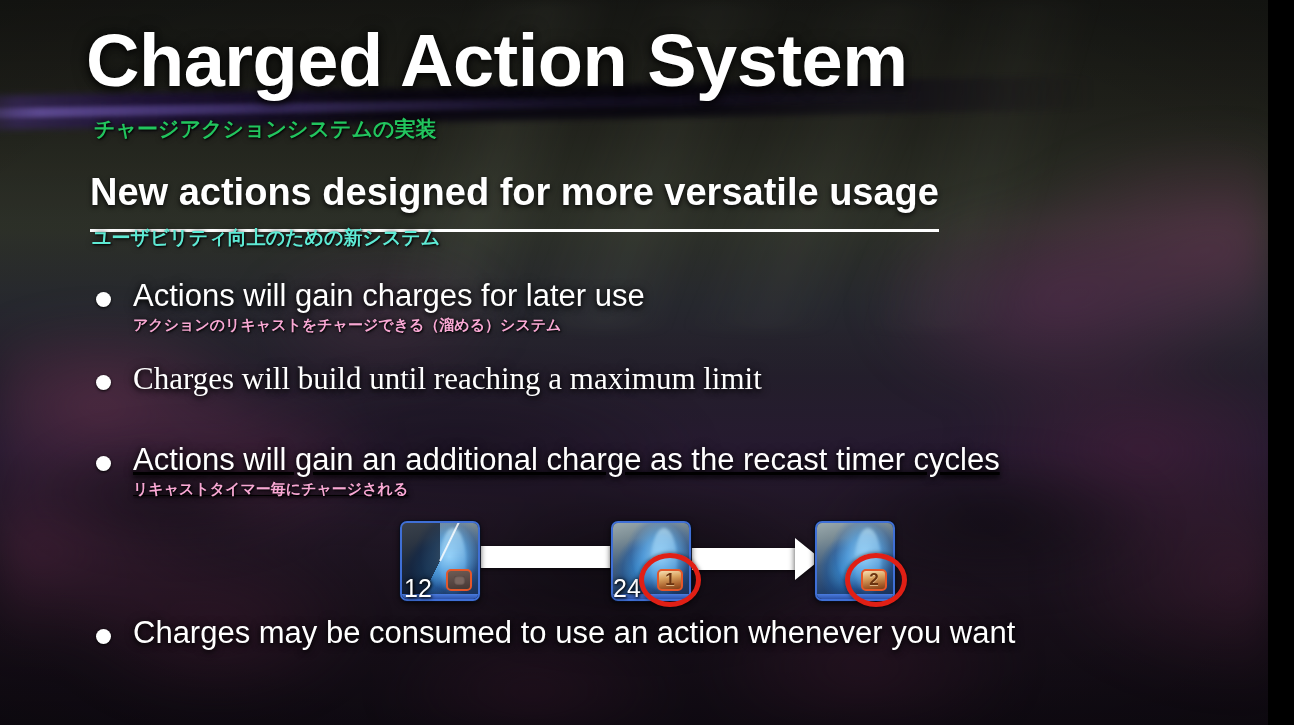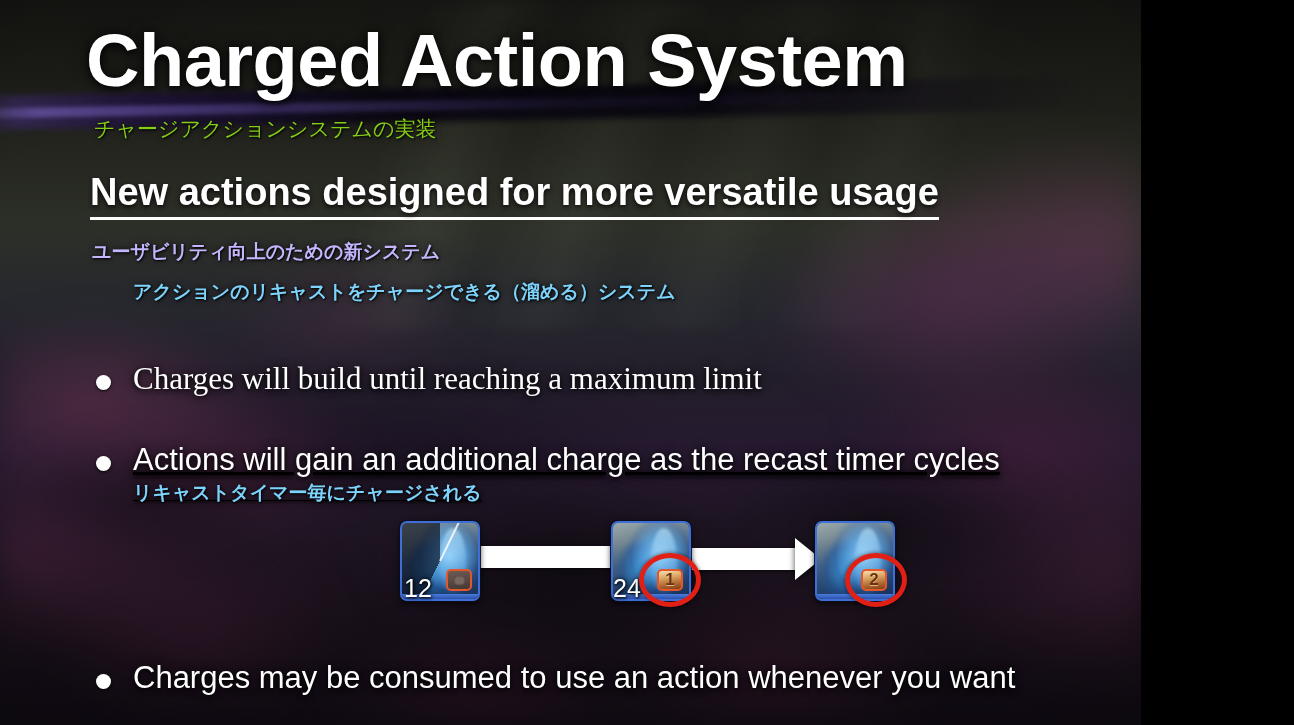--- a/index.html
+++ b/index.html
@@ -3,21 +3,21 @@
 <meta charset="utf-8">
 <style>
   html, body {
     margin: 0;
     padding: 0;
     background: #000;
   }
 
   #slide {
     position: relative;
-    width: 1141px;
+    width: 1268px;
     height: 725px;
     overflow: hidden;
     font-family: "Liberation Sans", sans-serif;
     background-color: #2a2230;
     user-select: none;
   }
 
   
   .bg-layer { position: absolute; inset: 0; }
 
@@ -129,48 +129,48 @@
     line-height: 1;
     text-shadow: 0 2px 7px rgba(0,0,0,0.85), 0 0 16px rgba(0,0,0,0.6);
     white-space: nowrap;
   }
 
   .slide-title-jp {
     position: absolute;
     left: 94px;
     top: 115px;
     font-size: 21px;
-    font-weight: normal;
-    color: #84cc16;
+    font-weight: bold;
+    color: #22c55e;
     letter-spacing: 0px;
     text-shadow: 1px 1px 2px rgba(0,0,0,0.95), 0 0 6px rgba(0,0,0,0.8);
     white-space: nowrap;
   }
 
   .section-heading {
     position: absolute;
     left: 90px;
     top: 172px;
     font-size: 38px;
     font-weight: bold;
     color: #ffffff;
     white-space: nowrap;
     text-shadow: 0 2px 5px rgba(0,0,0,0.85);
-    padding-bottom: 4px;
+    padding-bottom: 16px;
     border-bottom: 3px solid #ffffff;
     line-height: 1.08;
   }
 
   .section-heading-jp {
     position: absolute;
     left: 92px;
-    top: 239px;
+    top: 225px;
     font-size: 19px;
     font-weight: bold;
-    color: #c4b5fd;
+    color: #5eead4;
     white-space: nowrap;
     text-shadow: 1px 1px 2px rgba(0,0,0,0.95), 0 0 6px rgba(0,0,0,0.8);
   }
 
   .bullet {
     position: absolute;
     left: 96px;
   }
   .bullet-row { display: flex; align-items: flex-start; }
 
@@ -189,23 +189,23 @@
     font-size: 31px;
     color: #ffffff;
     white-space: nowrap;
     line-height: 1.18;
     text-shadow: 0 2px 5px rgba(0,0,0,0.9), 0 0 10px rgba(0,0,0,0.55);
   }
 
   .bullet-jp {
     margin-left: 37px;
     margin-top: 1px;
-    font-size: 19px;
-    font-weight: bold;
-    color: #7dd3fc;
+    font-size: 15px;
+    font-weight: bold;
+    color: #f9a8d4;
     white-space: nowrap;
     text-shadow: 1px 1px 2px rgba(0,0,0,0.95), 0 0 6px rgba(0,0,0,0.85);
   }
 
   
   .diagram { position: absolute; left: 0; top: 0; }
 
   .action-icon {
     position: absolute;
     width: 76px;
@@ -350,39 +350,43 @@
 
     <div class="slide-title">Charged Action System</div>
 
     <div class="slide-title-jp">チャージアクションシステムの実装</div>
 
     <div class="section-heading">New actions designed for more versatile usage</div>
 
     <div class="section-heading-jp">ユーザビリティ向上のための新システム</div>
 
     <div class="bullet" style="top:278px;">
+      <div class="bullet-row">
+        <div class="bullet-dot"></div>
+        <div class="bullet-en">Actions will gain charges for later use</div>
+      </div>
       <div class="bullet-jp">アクションのリキャストをチャージできる（溜める）システム</div>
     </div>
 
     <div class="bullet" style="top:361px;font-family:Liberation Serif, serif;">
       <div class="bullet-row">
         <div class="bullet-dot"></div>
         <div class="bullet-en">Charges will build until reaching a maximum limit</div>
       </div>
     </div>
 
     <div class="bullet" style="top:442px;text-decoration:underline;">
       <div class="bullet-row">
         <div class="bullet-dot"></div>
         <div class="bullet-en">Actions will gain an additional charge as the recast timer cycles</div>
       </div>
       <div class="bullet-jp">リキャストタイマー毎にチャージされる</div>
     </div>
 
-    <div class="bullet" style="top:615px;margin-top:45px;">
+    <div class="bullet" style="top:615px;">
       <div class="bullet-row">
         <div class="bullet-dot"></div>
         <div class="bullet-en">Charges may be consumed to use an action whenever you want</div>
       </div>
     </div>
 
     <div class="diagram">
 
       <div class="arrow-bar" style="left:472px; top:546px; width:150px; height:22px;"></div>
 

